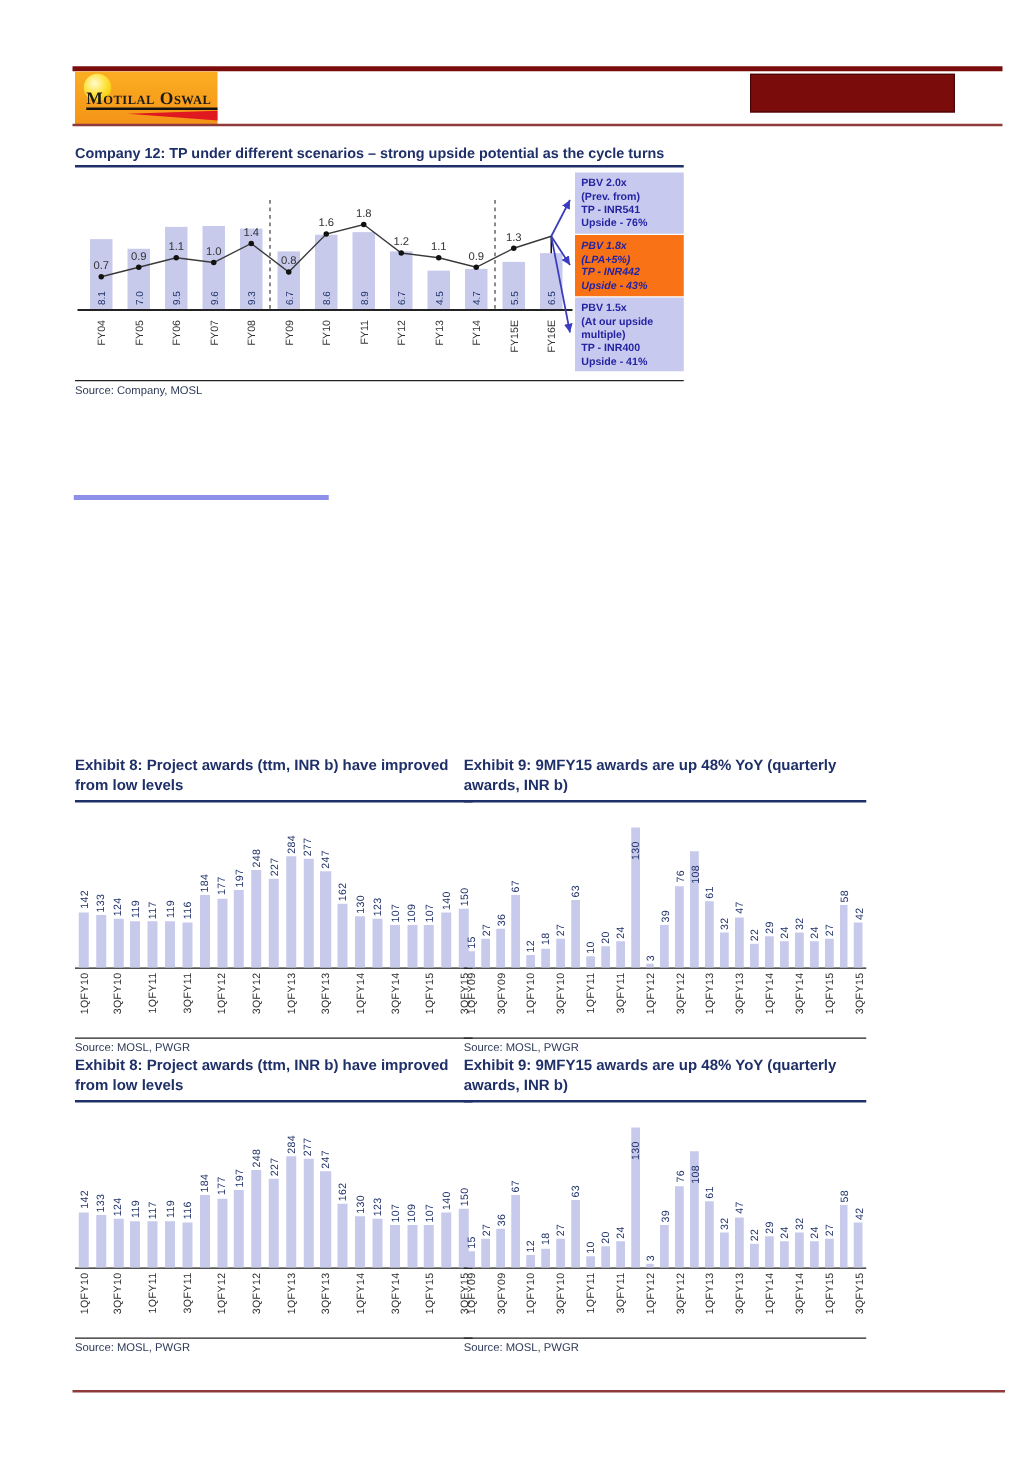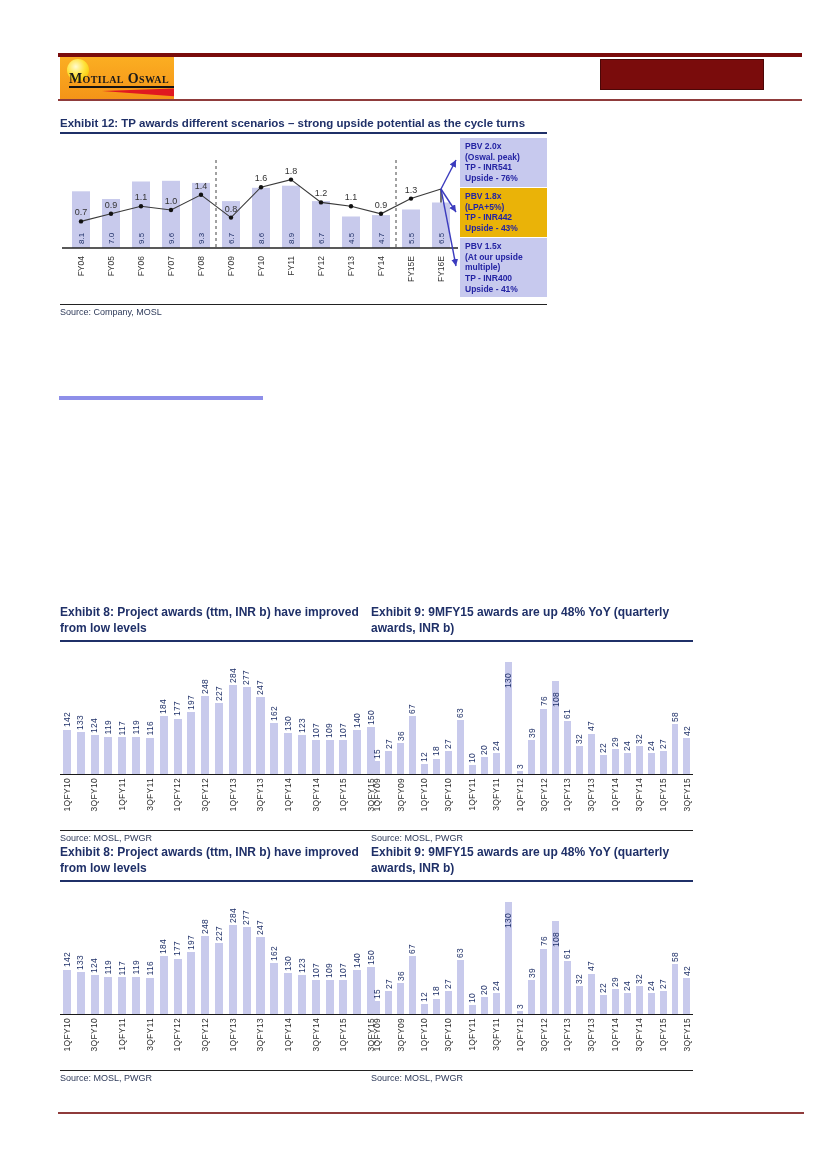--- a/index.html
+++ b/index.html
@@ -75,21 +75,21 @@
       <text x="9" y="26" font-family="Liberation Serif, serif" font-weight="bold" font-size="14" fill="#1c1a19" style="font-variant:small-caps;letter-spacing:.4px">Motilal Oswal</text>
       <rect x="9" y="29" width="119" height="2" fill="#141211"></rect>
       <polygon points="42,34 130,31 123,40" fill="#E01820"></polygon>
     </svg>
   </div>
 
   <div class="abs masked-box" style="background: rgb(122, 12, 12);"></div>
   <div class="abs mid-rule" style="background: rgb(143, 59, 59);"></div>
 
   <section class="abs exh12">
-    <div class="exh-title" style="color: rgb(31, 48, 104);">Exhibit 12: TP awards different scenarios – strong upside potential as the cycle turns</div>
+    <div class="exh-title" style="color: rgb(31, 48, 104);">Company 12: TP under different scenarios – strong upside potential as the cycle turns</div>
     <div class="exh12-body">
       <svg id="ex12-plot" class="overlay" style="top:16px" width="402" height="146">
           <rect x="12" y="39.300000000000004" width="18" height="56.699999999999996" fill="#C8CAEC"></rect>
           <text x="24" y="92" text-anchor="start" font-size="8" fill="#1F3068" transform="rotate(-90 24 92)">8.1</text>
           <rect x="42" y="47" width="18" height="49" fill="#C8CAEC"></rect>
           <text x="54" y="92" text-anchor="start" font-size="8" fill="#1F3068" transform="rotate(-90 54 92)">7.0</text>
           <rect x="72" y="29.5" width="18" height="66.5" fill="#C8CAEC"></rect>
           <text x="84" y="92" text-anchor="start" font-size="8" fill="#1F3068" transform="rotate(-90 84 92)">9.5</text>
           <rect x="102" y="28.799999999999997" width="18" height="67.2" fill="#C8CAEC"></rect>
           <text x="114" y="92" text-anchor="start" font-size="8" fill="#1F3068" transform="rotate(-90 114 92)">9.6</text>
@@ -150,25 +150,25 @@
           <text x="234" y="104" text-anchor="end" font-size="8.5" fill="#333" transform="rotate(-90 234 104)">FY11</text>
           <text x="264" y="104" text-anchor="end" font-size="8.5" fill="#333" transform="rotate(-90 264 104)">FY12</text>
           <text x="294" y="104" text-anchor="end" font-size="8.5" fill="#333" transform="rotate(-90 294 104)">FY13</text>
           <text x="324" y="104" text-anchor="end" font-size="8.5" fill="#333" transform="rotate(-90 324 104)">FY14</text>
           <text x="354" y="104" text-anchor="end" font-size="8.5" fill="#333" transform="rotate(-90 354 104)">FY15E</text>
           <text x="384" y="104" text-anchor="end" font-size="8.5" fill="#333" transform="rotate(-90 384 104)">FY16E</text>
         </svg>
       <div id="ex12-boxes">
           <div class="pbox" style="top: 2px; background: rgb(199, 201, 238); color: rgb(36, 36, 163);">
             <div>PBV 2.0x</div>
-            <div>(Oswal. peak)</div>
+            <div>(Prev. from)</div>
             <div>TP - INR541</div>
             <div>Upside - 76%</div>
           </div>
-          <div class="pbox" style="top: 52px; background: #eab308; color: rgb(36, 36, 163);">
+          <div class="pbox" style="top: 52px; background: #f97316; color: rgb(36, 36, 163); font-style: italic;">
             <div>PBV 1.8x</div>
             <div>(LPA+5%)</div>
             <div>TP - INR442</div>
             <div>Upside - 43%</div>
           </div>
           <div class="pbox" style="top: 102px; background: rgb(199, 201, 238); color: rgb(36, 36, 163);">
             <div>PBV 1.5x</div>
             <div>(At our upside</div>
             <div>multiple)</div>
             <div>TP - INR400</div>

